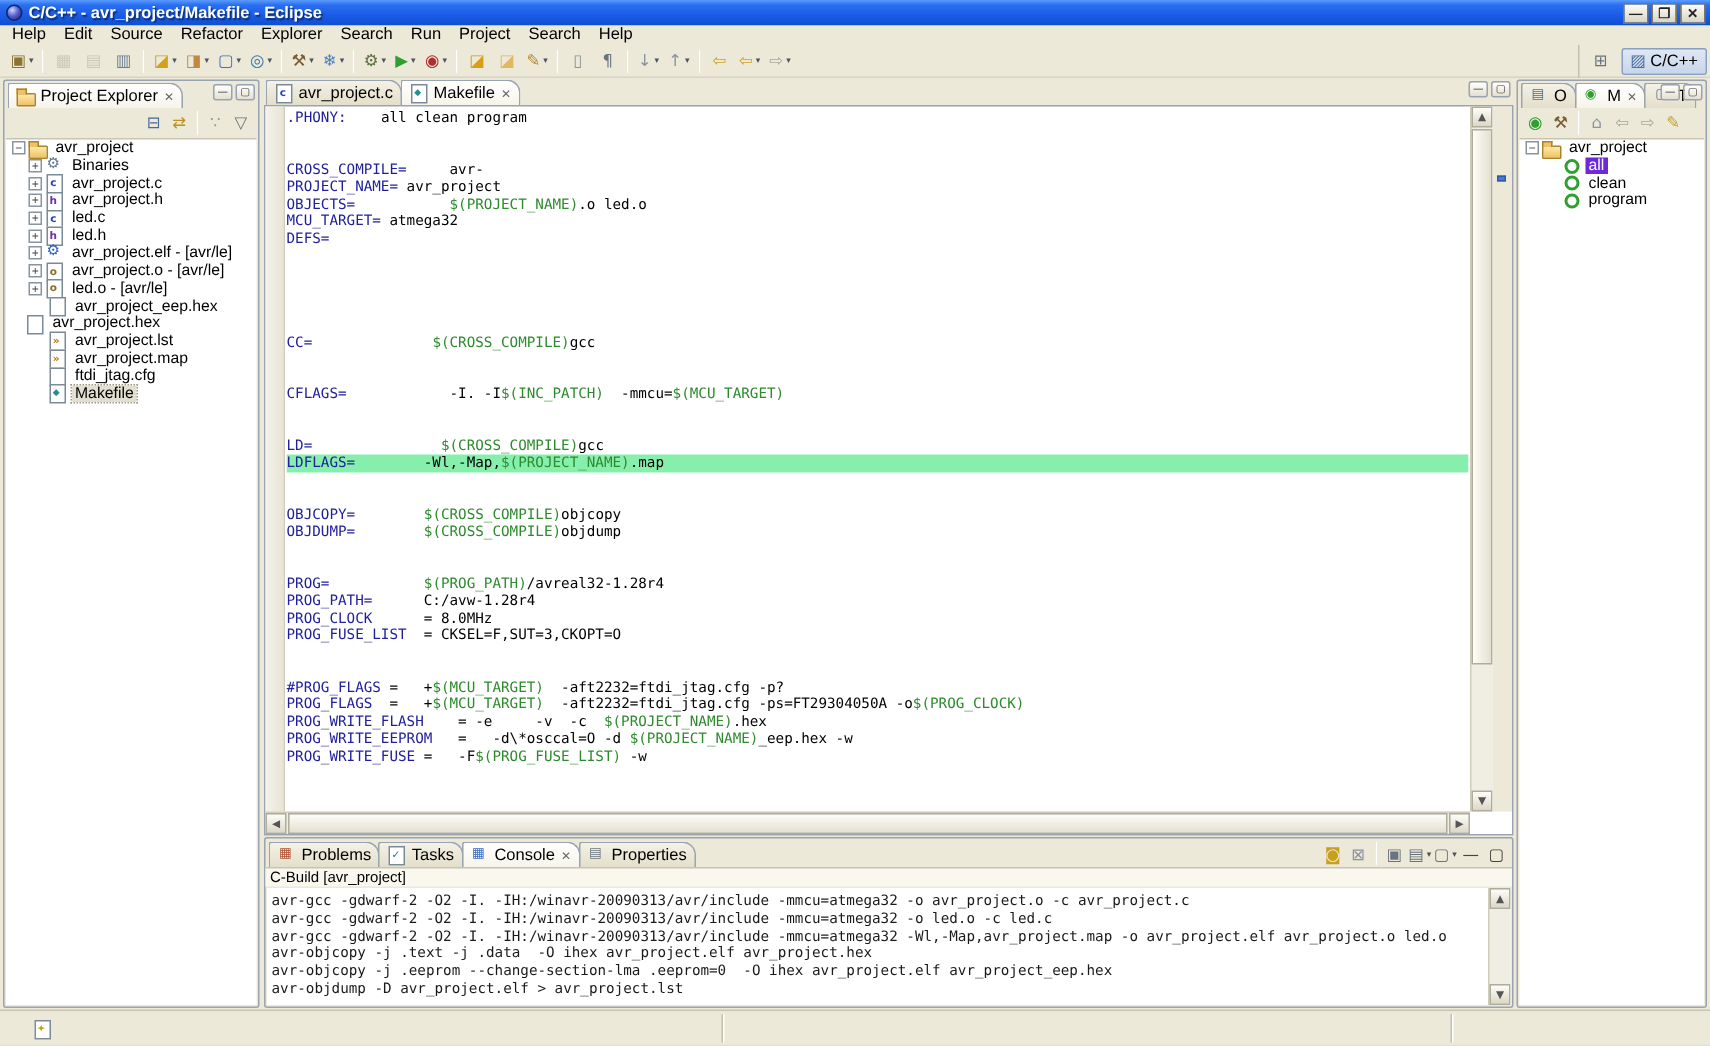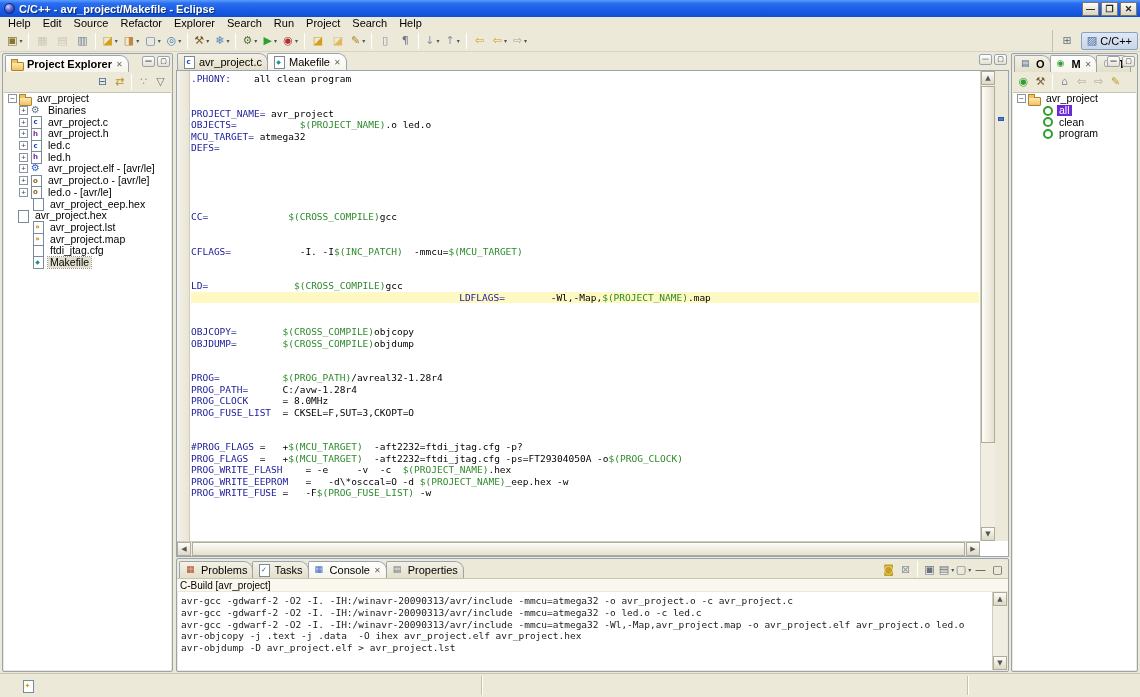--- a/index.html
+++ b/index.html
@@ -34,21 +34,21 @@
   .persp-btn.pressed{background:linear-gradient(#dfe8f4,#c8d6ea);border:1px solid #8aa0c0;}
   .persp-btn .tg{margin-right:3px;}
   .persp-label{font-size:11px;}
   
   .main{position:absolute;top:53px;left:0;right:0;bottom:24px;}
   .panelbox{position:absolute;border:1px solid #9aa4b0;border-radius:2px;background:#ece9d8;}
   .explorer{left:2px;top:0;width:171px;bottom:1px;}
   .centerbox{left:176px;top:-1px;width:833px;bottom:1px;position:absolute;}
   .rightbox{left:1011px;top:0;width:127px;bottom:1px;}
   
-  .vhead{height:18px;display:flex;align-items:flex-end;padding-left:2px;position:relative;font-weight:bold;}
+  .vhead{height:18px;display:flex;align-items:flex-end;padding-left:2px;position:relative;}
   .tab{height:17px;display:inline-flex;align-items:center;padding:0 5px;margin-right:-1px;
     border:1px solid #9aa4b0;border-bottom:none;border-radius:2px 9px 0 0;
     background:linear-gradient(#f4f1e6,#e4dfca);font-size:11px;white-space:nowrap;position:relative;}
   .tab.act{background:linear-gradient(#ffffff,#f6f4ea);z-index:2;}
   .tab-close{margin-left:4px;font-size:8px;color:#666;font-family:"DejaVu Sans",sans-serif;}
   .minmax{position:absolute;right:2px;top:2px;display:flex;gap:2px;}
   .mmb{width:13px;height:11px;border:1px solid #9aa4b0;background:linear-gradient(#fff,#e4e0d0);
       font-size:7px;line-height:9px;text-align:center;color:#333;border-radius:2px;font-family:"DejaVu Sans",sans-serif;}
   .vtools{height:19px;display:flex;align-items:center;justify-content:flex-end;padding:0 3px;}
   .vtools.left{justify-content:flex-start;}
@@ -95,21 +95,21 @@
   .i-c-project::after,.i-folder::after{content:"";left:0;top:1px;width:5px;height:3px;
      background:#eec26a;border:1px solid #a8842f;border-bottom:none;}
   .i-target::before{content:"";left:2px;top:1px;width:6px;height:6px;border:2px solid #2f9f2f;border-radius:50%;}
   
   .etabs-row{height:18px;display:flex;align-items:flex-end;padding-left:1px;position:relative;}
   .ebody{position:absolute;left:0;right:0;top:18px;bottom:115px;border:1px solid #9aa4b0;background:#fff;padding-left:16px;}
   .ruler{position:absolute;left:0;top:0;bottom:15px;width:13px;background:linear-gradient(90deg,#f4f2ea,#e8e5d6);border-right:1px solid #d0ccbc;}
   .code{position:absolute;left:14px;right:29px;top:0;bottom:15px;overflow:hidden;padding-top:2px;
      font-family:"DejaVu Sans Mono",monospace;font-size:9.5px;}
   .cl{height:11.5px;line-height:11.5px;white-space:pre;}
-  .cl.hl{background:#fef9c3;text-align:center;}
+  .cl.hl{background:#86efac;}
   .sd{color:#20209c;}
   .sp{color:#000;}
   .sr{color:#2d8a2d;margin-top:12px;}
   .vscroll{position:absolute;right:13px;top:0;bottom:15px;width:15px;background:#f0eee2;border-left:1px solid #d0ccbc;}
   .sb-btn{position:absolute;left:0;right:0;height:14px;background:linear-gradient(#fdfdf8,#dcd8c8);
      border:1px solid #b0ac9c;font-size:7px;text-align:center;line-height:12px;color:#555;font-family:"DejaVu Sans",sans-serif;}
   .sb-up{top:0;} .sb-dn{bottom:0;}
   .vthumb{position:absolute;left:0;right:0;top:15px;height:76%;background:linear-gradient(90deg,#fdfdf8,#e4e0d0);border:1px solid #b0ac9c;}
   .overview{position:absolute;right:0;top:0;bottom:15px;width:13px;background:#ece9d8;}
   .ovmark{position:absolute;left:3px;top:46px;width:6px;height:4px;background:#4a7ad0;border:1px solid #2a5ab0;}
@@ -392,20 +392,21 @@
             <span class="mmb">—</span>
             <span class="mmb">▢</span>
           </span>
         </div>
       <div class="ebody">
         <div class="ruler"></div>
         <div class="code" id="code">
             <div class="cl"><span class="sd">.PHONY:</span><span class="sp">    all clean program</span></div>
             <div class="cl">&nbsp;</div>
             <div class="cl">&nbsp;</div>
+            <div class="cl"><span class="sd">CROSS_COMPILE=</span><span class="sp">     avr-</span></div>
             <div class="cl"><span class="sd">PROJECT_NAME=</span><span class="sp"> avr_project</span></div>
             <div class="cl"><span class="sd">OBJECTS=</span><span class="sp">           </span><span class="sr">$(PROJECT_NAME)</span><span class="sp">.o led.o</span></div>
             <div class="cl"><span class="sd">MCU_TARGET=</span><span class="sp"> atmega32</span></div>
             <div class="cl"><span class="sd">DEFS=</span></div>
             <div class="cl">&nbsp;</div>
             <div class="cl">&nbsp;</div>
             <div class="cl">&nbsp;</div>
             <div class="cl">&nbsp;</div>
             <div class="cl">&nbsp;</div>
             <div class="cl"><span class="sd">CC=</span><span class="sp">              </span><span class="sr">$(CROSS_COMPILE)</span><span class="sp">gcc</span></div>
@@ -497,20 +498,21 @@
               </span>
             </span>
         </div>
         <div class="ctitle">C-Build [avr_project]</div>
         <div class="cbody">
           <div class="console-text" id="console">
               <div class="conline">avr-gcc -gdwarf-2 -O2 -I. -IH:/winavr-20090313/avr/include -mmcu=atmega32 -o avr_project.o -c avr_project.c</div>
               <div class="conline">avr-gcc -gdwarf-2 -O2 -I. -IH:/winavr-20090313/avr/include -mmcu=atmega32 -o led.o -c led.c</div>
               <div class="conline">avr-gcc -gdwarf-2 -O2 -I. -IH:/winavr-20090313/avr/include -mmcu=atmega32 -Wl,-Map,avr_project.map -o avr_project.elf avr_project.o led.o</div>
               <div class="conline">avr-objcopy -j .text -j .data  -O ihex avr_project.elf avr_project.hex</div>
+              <div class="conline">avr-objcopy -j .eeprom --change-section-lma .eeprom=0  -O ihex avr_project.elf avr_project_eep.hex</div>
               <div class="conline">avr-objdump -D avr_project.elf &gt; avr_project.lst</div>
             </div>
           <div class="cvscroll">
             <div class="sb-btn sb-up">▲</div>
             <div class="sb-btn sb-dn">▼</div>
           </div>
         </div>
       </div>
     </div>
 

